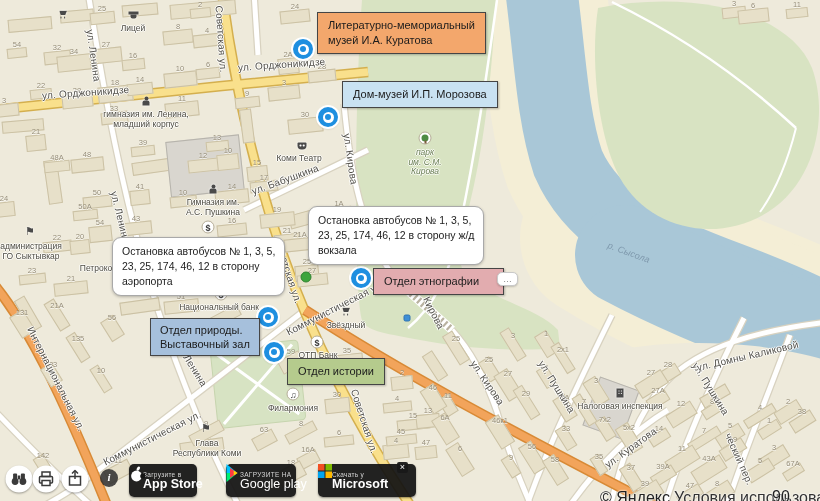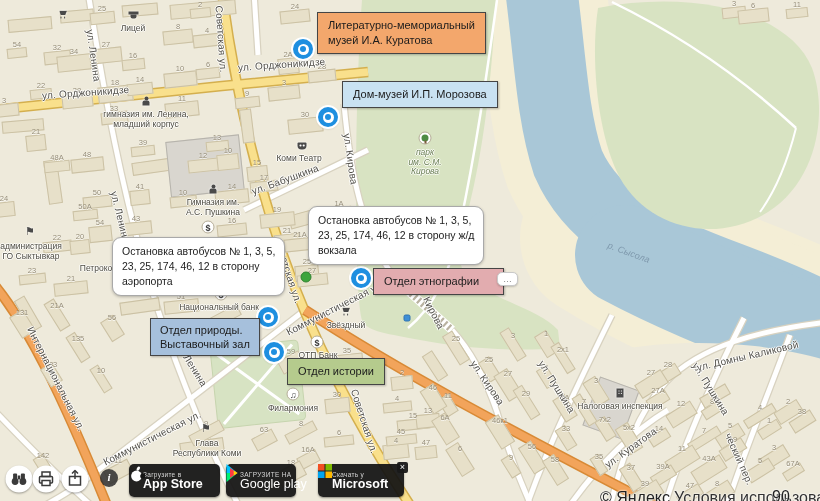--- a/index.html
+++ b/index.html
@@ -553,21 +553,21 @@
   </div>
   <div class="circle-btn" style="left:75px;top:479px;">
     <svg width="27" height="27" viewBox="0 0 27 27">
       <rect x="8" y="11" width="11" height="8.5" fill="none" stroke="#3a3a3a" stroke-width="1.5"></rect>
       <line x1="13.5" y1="5.5" x2="13.5" y2="13.5" stroke="#3a3a3a" stroke-width="1.5"></line>
       <polyline points="10.5,8 13.5,5 16.5,8" fill="none" stroke="#3a3a3a" stroke-width="1.5" stroke-linejoin="round"></polyline>
     </svg>
   </div>
   <div class="info-btn" style="left:109px;top:478px;">i</div>
 
-  <div class="badge" style="left:129px;top:464px;width:91px;">
+  <div class="badge" style="left:129px;top:464px;width:68px;">
     <svg width="16" height="20" viewBox="0 0 16 20">
       <circle cx="7.5" cy="12" r="5.4" fill="#fff"></circle>
       <circle cx="13.8" cy="12" r="2.6" fill="#141414"></circle>
       <ellipse cx="9.3" cy="4.6" rx="1.4" ry="2.3" fill="#fff" transform="rotate(35 9.3 4.6)"></ellipse>
     </svg>
     <div class="txt">
       <div class="small">Загрузите в</div>
       <div class="big">App Store</div>
     </div>
   </div>
@@ -576,21 +576,21 @@
       <polygon points="0,0 11,9 0,9" fill="#00C3FF"></polygon>
       <polygon points="0,9 11,9 0,18" fill="#00F076"></polygon>
       <polygon points="3.5,4 11,9 3.5,14" fill="#FF3A44"></polygon>
       <polygon points="7.2,6.4 11,9 7.2,11.6" fill="#FFD400"></polygon>
     </svg>
     <div class="txt">
       <div class="small">ЗАГРУЗИТЕ НА</div>
       <div class="big">Google play</div>
     </div>
   </div>
-  <div class="badge" style="left:318px;top:464px;width:86px;">
+  <div class="badge" style="left:318px;top:464px;width:98px;">
     <svg width="14" height="14" viewBox="0 0 14 14">
       <rect x="0" y="0" width="6.5" height="6.5" fill="#F25022"></rect>
       <rect x="7.5" y="0" width="6.5" height="6.5" fill="#7FBA00"></rect>
       <rect x="0" y="7.5" width="6.5" height="6.5" fill="#00A4EF"></rect>
       <rect x="7.5" y="7.5" width="6.5" height="6.5" fill="#FFB900"></rect>
     </svg>
     <div class="txt">
       <div class="small">Скачать у</div>
       <div class="big">Microsoft</div>
     </div>

